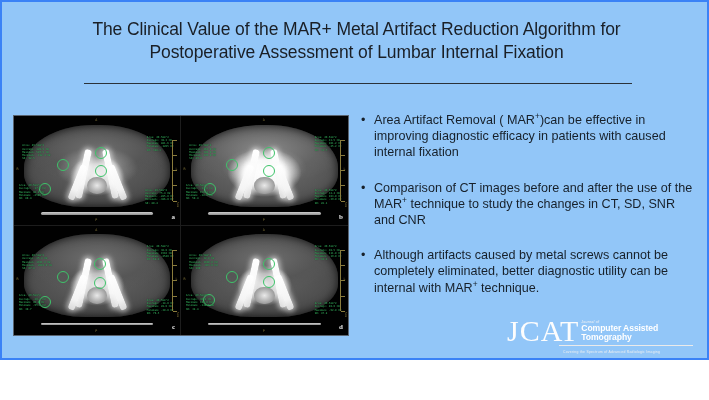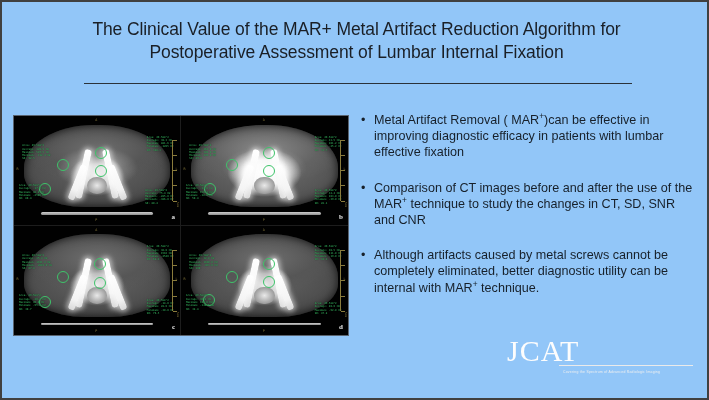--- a/index.html
+++ b/index.html
@@ -2,24 +2,24 @@
 <html><head>
 <meta charset="utf-8">
 <title>Slide</title>
 <style>
   html,body{margin:0;padding:0;background:#ffffff;}
   body{width:709px;height:400px;overflow:hidden;
        font-family:"Liberation Sans","DejaVu Sans",sans-serif;}
 
   .slide{
     position:relative;
-    width:709px;height:400px;
+    width:709px;height:360px;
     box-sizing:border-box;
     background:#92C6F8;
-    border:2px solid #404040;
+    border:2px solid #3b82f6;
     overflow:hidden;
   }
 
   
   .title{
     position:absolute;
     left:42px; top:16px; width:625px;
     text-align:center;
     color:#1a1f26;
     font-size:17.5px;
@@ -173,21 +173,21 @@
   .citation{
     position:absolute;
     left:15px; bottom:18px;
     color:#15202b;
     font-size:11.4px;
   }
 
   
   .logo{
     position:absolute;
-    right:10px; bottom:22px;
+    right:10px; bottom:2px;
     width:190px;height:42px;margin-top:21px;
   }
   .logo-row{position:absolute;left:0;top:2px;display:flex;align-items:flex-start;}
   .logo-jcat{
     font-family:"Liberation Serif","DejaVu Serif",serif;
     font-size:30px;
     line-height:30px;
     color:#fdfdfd;
     letter-spacing:1px;
   }
@@ -409,35 +409,40 @@
       <div class="ruler-label">5cm</div>
       <div class="table-bar"></div>
       <div class="panel-label">d</div>
     </div>
 
   </div>
 
   <div class="bullets">
 
     <div class="bullet">
-      <span class="dot">•</span><span>Metal Artifact Removal ( MAR</span><sup>+</sup><span>)can be effective in improving diagnostic efficacy in patients with lumbar effective fixation</span>
+      <span class="dot">•</span><span>Area Artifact Removal ( MAR</span><sup>+</sup><span>)can be effective in improving diagnostic efficacy in patients with caused internal fixation</span>
     </div>
 
     <div class="bullet">
       <span class="dot">•</span><span>Comparison of CT images before and after the use of the MAR</span><sup>+</sup><span> technique to study the changes in CT, SD, SNR and CNR</span>
     </div>
 
     <div class="bullet">
       <span class="dot">•</span><span>Although artifacts caused by metal screws cannot be completely eliminated, better diagnostic utility can be internal with MAR</span><sup>+</sup><span> technique.</span>
     </div>
 
   </div>
 
 
   <div class="logo">
     <div class="logo-row">
       <span class="logo-jcat">JCAT</span>
+      <span class="logo-words">
+        <div class="logo-journal">Journal of</div>
+        <div class="logo-l1">Computer Assisted</div>
+        <div class="logo-l2">Tomography</div>
+      </span>
     </div>
     <div class="logo-rule"></div>
     <div class="logo-tag">Covering the Spectrum of Advanced Radiologic Imaging</div>
   </div>
 
 </div>
 
 </body></html>

